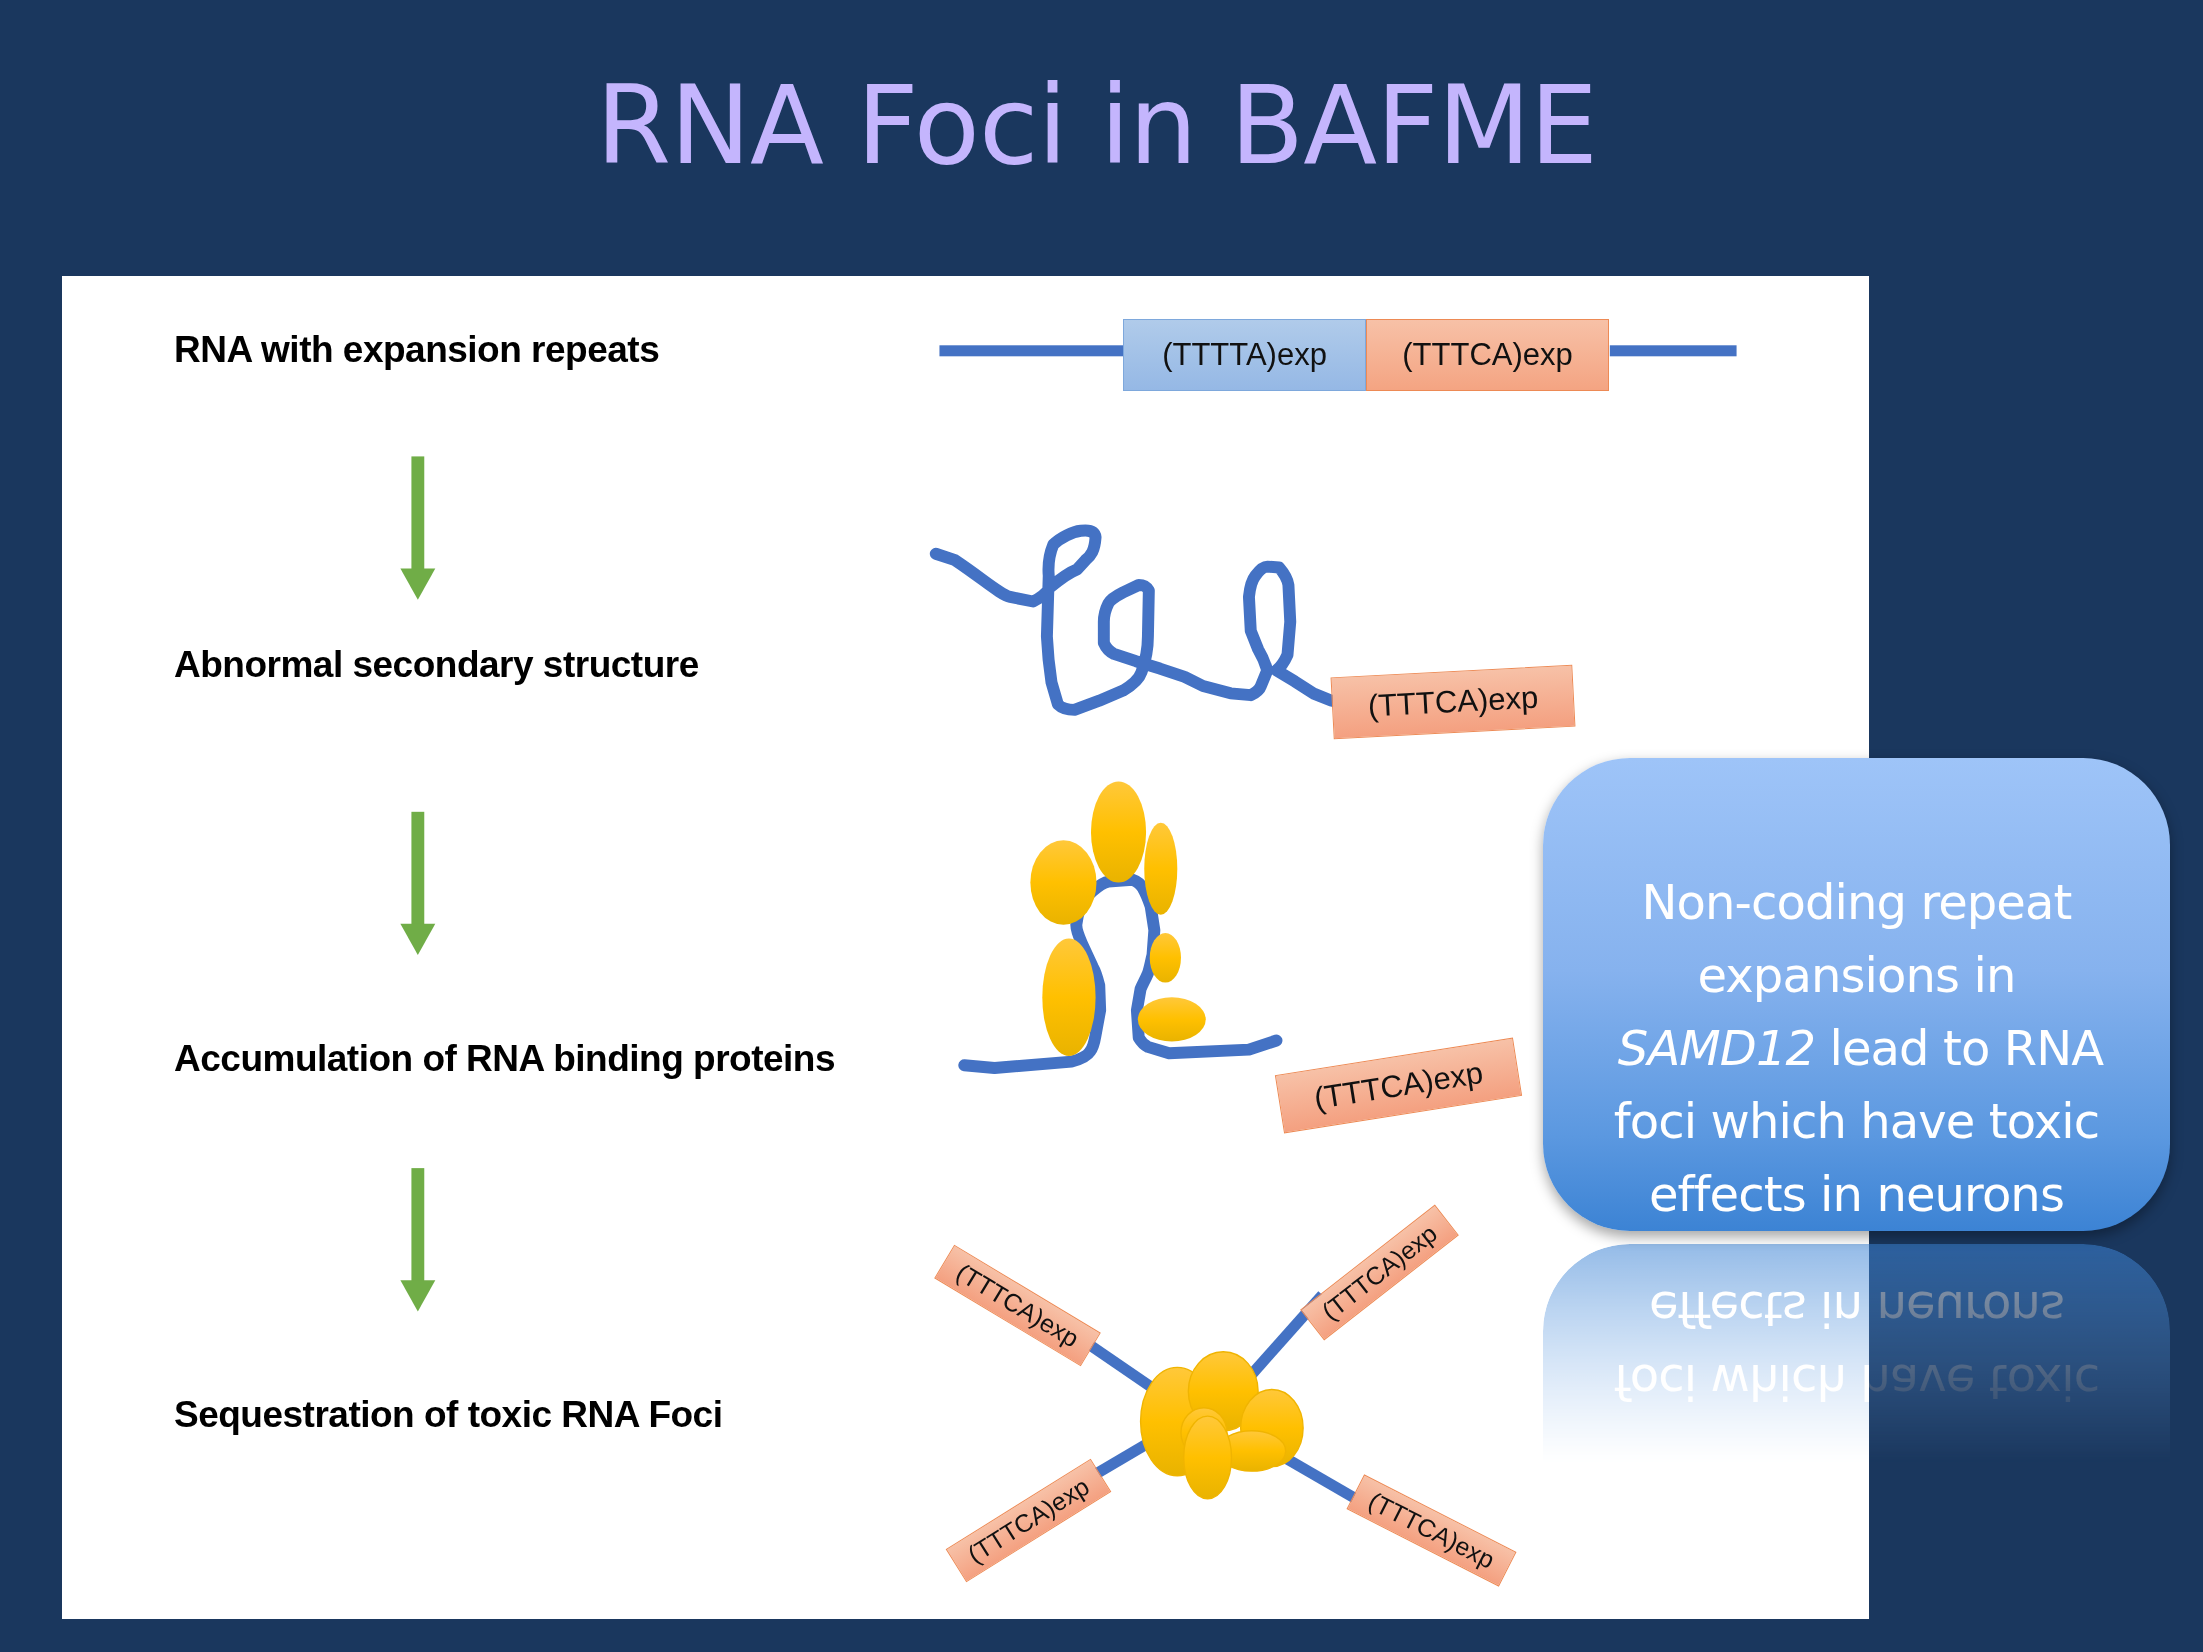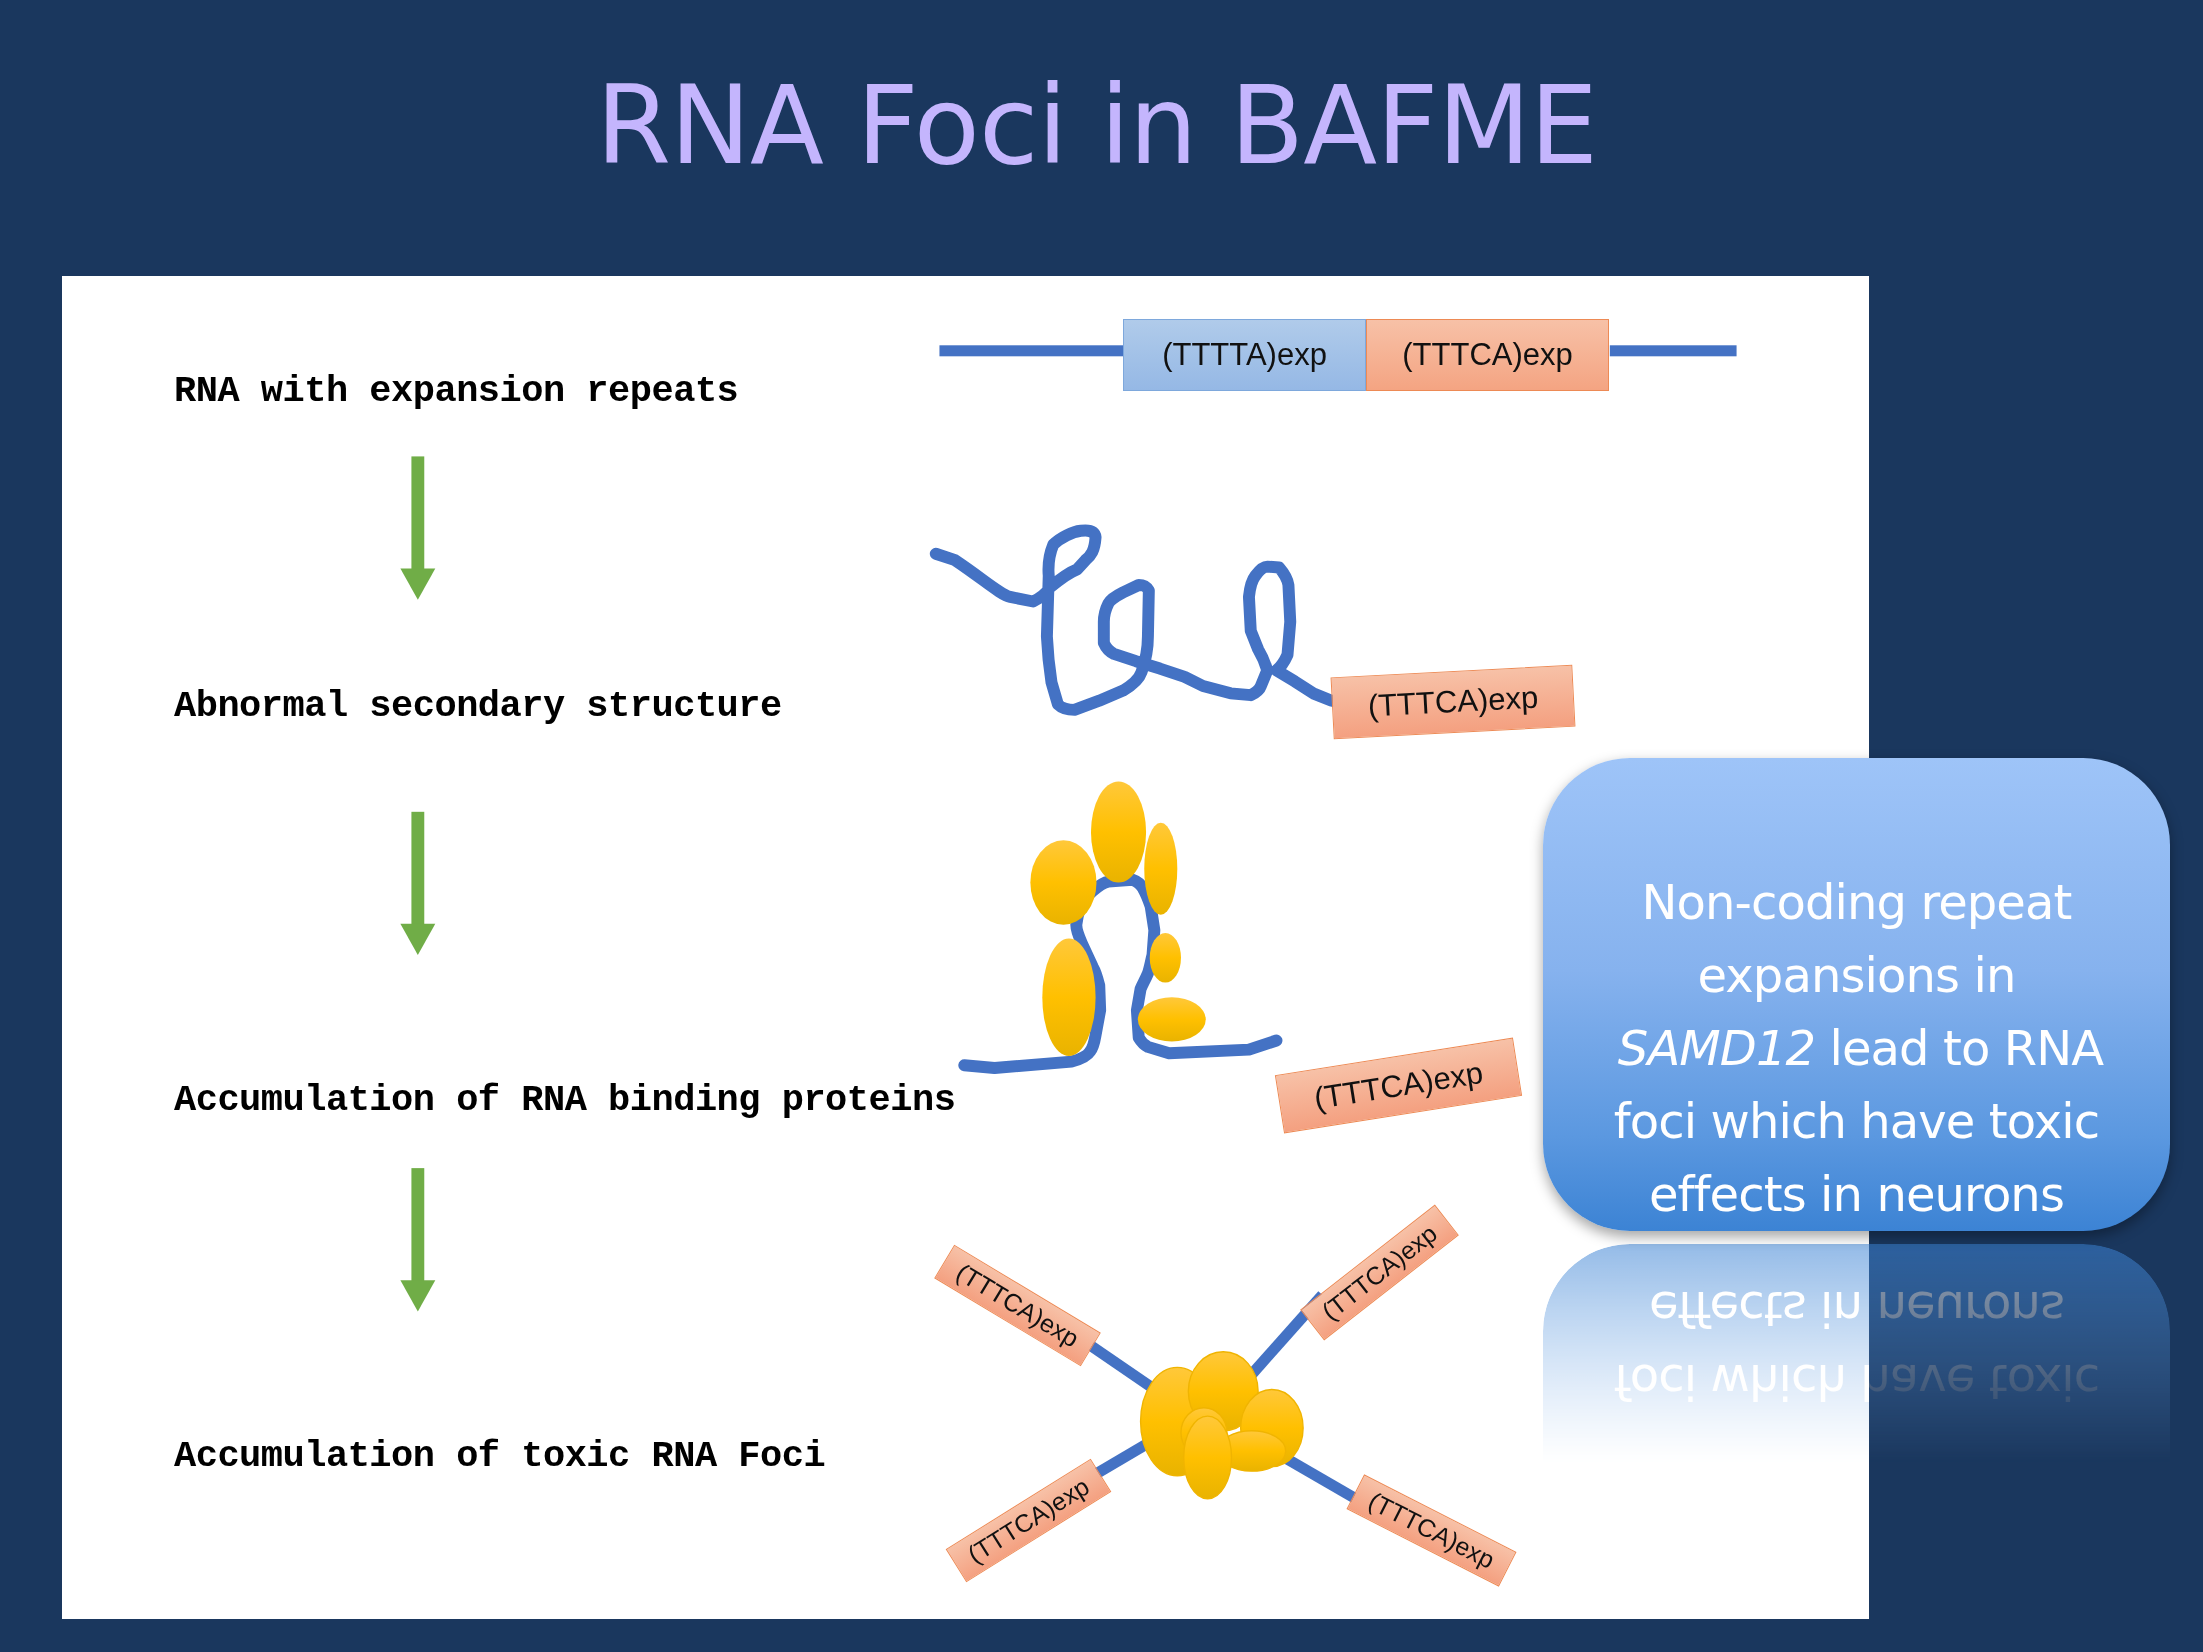--- a/index.html
+++ b/index.html
@@ -14,23 +14,23 @@
     text-align: center; color: #c4b5fd;
     font-family: "DejaVu Sans", "Liberation Sans", sans-serif;
     font-size: 108px; line-height: 138px; letter-spacing: -0.9px;
   }
   .panel {
     position: absolute; left: 62px; top: 276px;
     width: 1807px; height: 1343px; background: #ffffff;
   }
   .step-label {
     position: absolute; left: 174px;
-    font-family: Liberation Mono, monospace;
+    font-family: Liberation Sans, sans-serif;
     font-weight: bold; font-size: 37px; color: #000;
-    white-space: nowrap; letter-spacing: -0.5px; margin-top: 41px;
+    white-space: nowrap; letter-spacing: -0.5px;
   }
   svg.diagram { position: absolute; left: 0; top: 0; width: 2204px; height: 1653px; }
   .seg-box {
     position: absolute; box-sizing: border-box; height: 72px; top: 319px;
     display: flex; align-items: center; justify-content: center;
     font-family: "Liberation Sans", "DejaVu Sans", sans-serif;
     font-size: 31px; color: #111;
   }
   .seg-a { left: 1123px; width: 243px; background: linear-gradient(#b0cbea, #95b8e5); border: 1.8px solid #7ea8dc; }
   .seg-b { left: 1366px; width: 243px; background: linear-gradient(#f7c1a7, #f4a482); border: 1.8px solid #ed8a55; }
@@ -77,21 +77,21 @@
 </head>
 <body>
 
 <div class="title">RNA Foci in BAFME</div>
 
 <div class="panel"></div>
 
 <div class="step-label" style="top:329px">RNA with expansion repeats</div>
 <div class="step-label" style="top:644px">Abnormal secondary structure</div>
 <div class="step-label" style="top:1038px">Accumulation of RNA binding proteins</div>
-<div class="step-label" style="top:1394px">Accumulation of toxic RNA Foci</div>
+<div class="step-label" style="top:1394px">Sequestration of toxic RNA Foci</div>
 
 <svg class="diagram" viewBox="0 0 2400 1800">
   <defs>
     <linearGradient id="gold" x1="0" y1="0" x2="0" y2="1">
       <stop offset="0" stop-color="#ffc83a"></stop>
       <stop offset="0.5" stop-color="#ffc000"></stop>
       <stop offset="1" stop-color="#e9b300"></stop>
     </linearGradient>
   </defs>
 

